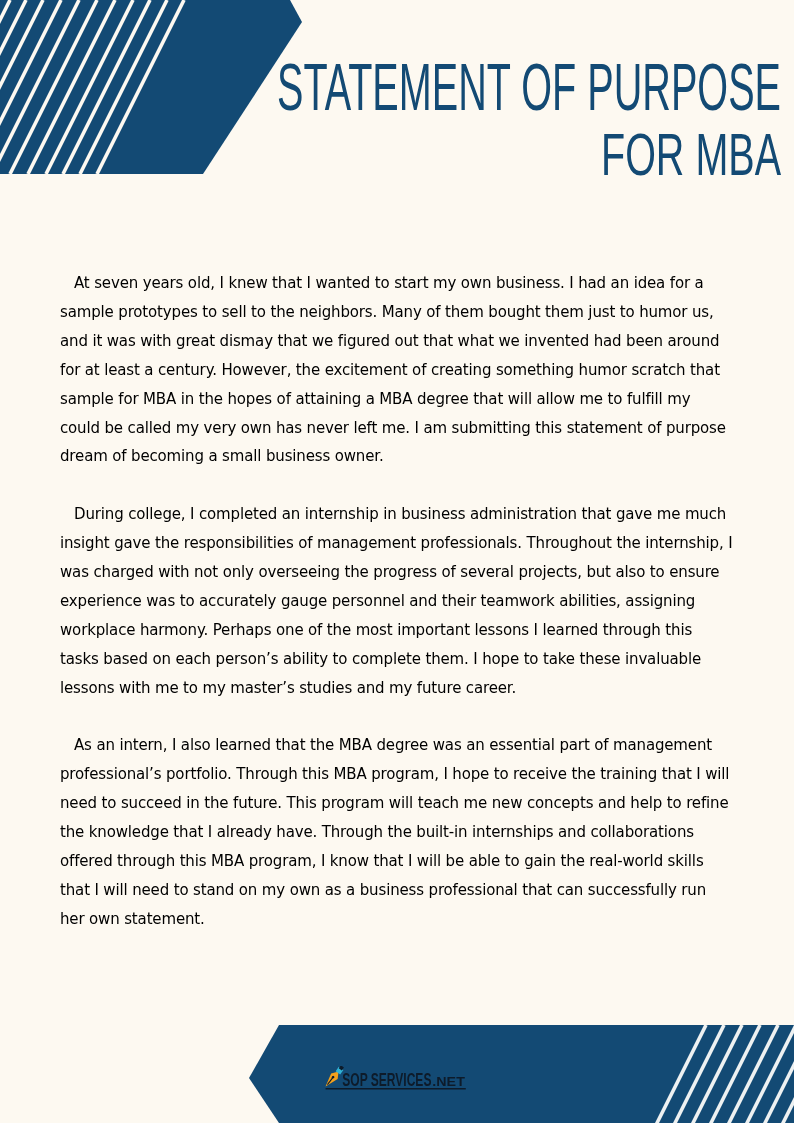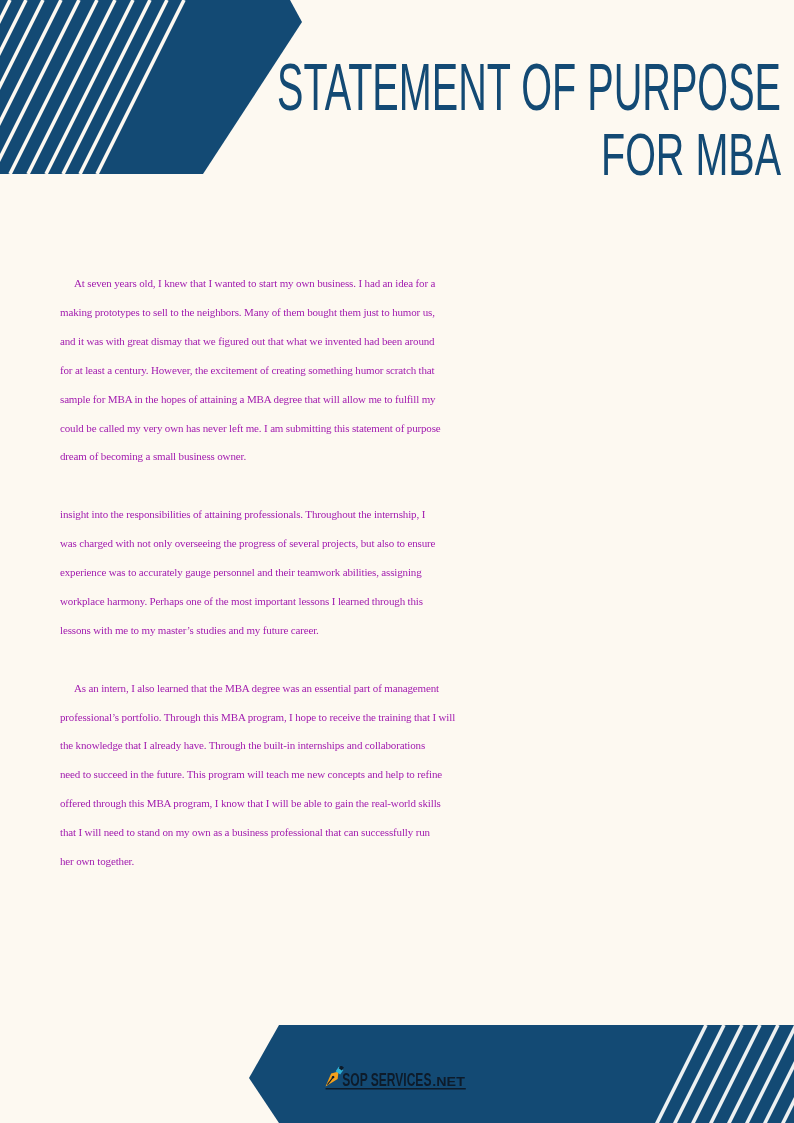--- a/index.html
+++ b/index.html
@@ -6,23 +6,22 @@
   body {
     width: 794px; height: 1123px; position: relative; overflow: hidden;
     background: #fdf9f1;
     font-family: "DejaVu Sans", sans-serif;
   }
   .page { position: absolute; inset: 0; }
   .deco { position: absolute; left: 0; top: 0; }
   .title-svg { position: absolute; left: 0; top: 0; }
   .body-text {
     position: absolute; left: 60px; top: 269px; width: 690px;
-    color: #a21caf; font-size: 11px; line-height: 28.9px;
+    color: #000000; font-size: 15px; line-height: 28.9px;
     letter-spacing: -0.15px;
-    font-family: Liberation Serif, serif;
   }
   .para { margin: 0 0 28.9px 0; }
   .line { display: block; white-space: nowrap; }
   .line.first { padding-left: 14px; }
   .logo { position: absolute; left: 318px; top: 1066px; height: 26px; }
 </style>
 </head>
 <body>
 
 <div class="page">
@@ -68,42 +67,44 @@
   </svg>
 
   <svg class="title-svg" width="794" height="200" viewBox="0 0 794 200">
     <text x="781" y="110" text-anchor="end" fill="#134a74" font-family="Liberation Sans, sans-serif" font-size="67" textLength="504" lengthAdjust="spacingAndGlyphs">STATEMENT OF PURPOSE</text>
     <text x="781" y="175" text-anchor="end" fill="#134a74" font-family="Liberation Sans, sans-serif" font-size="60" textLength="180" lengthAdjust="spacingAndGlyphs">FOR MBA</text>
   </svg>
 
   <div class="body-text">
     <p class="para">
       <span class="line first">At seven years old, I knew that I wanted to start my own business. I had an idea for a</span>
-      <span class="line">making prototypes to sell to the neighbors. Many of them bought them just to humor us,</span>
+      <span class="line">sample prototypes to sell to the neighbors. Many of them bought them just to humor us,</span>
       <span class="line">and it was with great dismay that we figured out that what we invented had been around</span>
       <span class="line">for at least a century. However, the excitement of creating something humor scratch that</span>
       <span class="line">sample for MBA in the hopes of attaining a MBA degree that will allow me to fulfill my</span>
       <span class="line">could be called my very own has never left me. I am submitting this statement of purpose</span>
       <span class="line">dream of becoming a small business owner.</span>
     </p>
     <p class="para">
-      <span class="line">insight into the responsibilities of attaining professionals. Throughout the internship, I</span>
+      <span class="line first">During college, I completed an internship in business administration that gave me much</span>
+      <span class="line">insight gave the responsibilities of management professionals. Throughout the internship, I</span>
       <span class="line">was charged with not only overseeing the progress of several projects, but also to ensure</span>
       <span class="line">experience was to accurately gauge personnel and their teamwork abilities, assigning</span>
       <span class="line">workplace harmony. Perhaps one of the most important lessons I learned through this</span>
+      <span class="line">tasks based on each person’s ability to complete them. I hope to take these invaluable</span>
       <span class="line">lessons with me to my master’s studies and my future career.</span>
     </p>
     <p class="para">
       <span class="line first">As an intern, I also learned that the MBA degree was an essential part of management</span>
       <span class="line">professional’s portfolio. Through this MBA program, I hope to receive the training that I will</span>
+      <span class="line">need to succeed in the future. This program will teach me new concepts and help to refine</span>
       <span class="line">the knowledge that I already have. Through the built-in internships and collaborations</span>
-      <span class="line">need to succeed in the future. This program will teach me new concepts and help to refine</span>
       <span class="line">offered through this MBA program, I know that I will be able to gain the real-world skills</span>
       <span class="line">that I will need to stand on my own as a business professional that can successfully run</span>
-      <span class="line">her own together.</span>
+      <span class="line">her own statement.</span>
     </p>
   </div>
 
   <svg class="logo" width="160" height="28" viewBox="0 0 160 28">
     <g>
       <polygon points="2,22 8,8 16,6 15,14" fill="#f4a11c"></polygon>
       <line x1="4" y1="20" x2="11" y2="11" stroke="#0d1b2a" stroke-width="1.2"></line>
       <circle cx="10" cy="12" r="1.3" fill="#0d1b2a"></circle>
       <rect x="14" y="2" width="6" height="6" fill="#2fb3d6" transform="rotate(35 17 5)"></rect>
       <rect x="17" y="0" width="4" height="4" fill="#0d1b2a" transform="rotate(35 19 2)"></rect>

